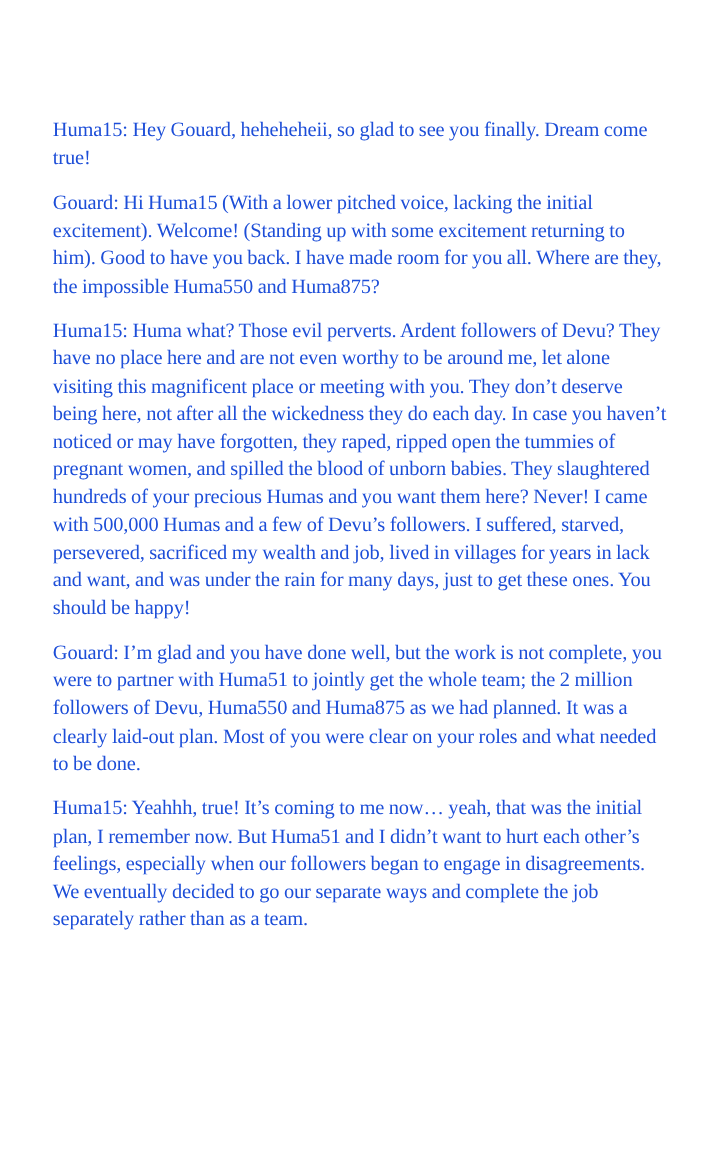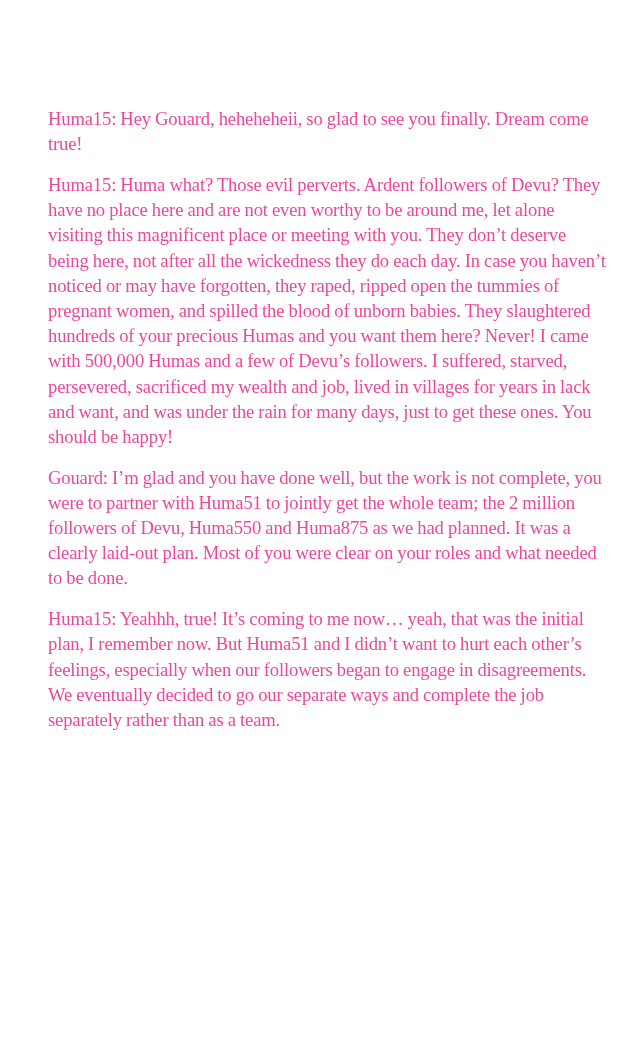--- a/index.html
+++ b/index.html
@@ -14,29 +14,30 @@
       position: relative;
     }
     .page {
       position: absolute;
       left: 48px;
       top: 106px;
       width: 560px;
       font-family: "Liberation Serif", "DejaVu Serif", serif;
       font-size: 18.6px;
       line-height: 25.2px;
-      color: #ec4899;
+      color: #1d4ed8;
       letter-spacing: -0.15px;
       word-spacing: -0.3px;
     }
     .para {
       margin: 0 0 15.5px 0;
     }
   </style>
 </head>
 <body>
 
 <div class="page">
   <p class="para">Huma15: Hey Gouard, heheheheii, so glad to see you finally. Dream come true!</p>
+  <p class="para">Gouard: Hi Huma15 (With a lower pitched voice, lacking the initial excitement). Welcome! (Standing up with some excitement returning to him). Good to have you back. I have made room for you all. Where are they, the impossible Huma550 and Huma875?</p>
   <p class="para">Huma15: Huma what? Those evil perverts. Ardent followers of Devu? They have no place here and are not even worthy to be around me, let alone visiting this magnificent place or meeting with you. They don’t deserve being here, not after all the wickedness they do each day. In case you haven’t noticed or may have forgotten, they raped, ripped open the tummies of pregnant women, and spilled the blood of unborn babies. They slaughtered hundreds of your precious Humas and you want them here? Never! I came with 500,000 Humas and a few of Devu’s followers. I suffered, starved, persevered, sacrificed my wealth and job, lived in villages for years in lack and want, and was under the rain for many days, just to get these ones. You should be happy!</p>
   <p class="para">Gouard: I’m glad and you have done well, but the work is not complete, you were to partner with Huma51 to jointly get the whole team; the 2 million followers of Devu, Huma550 and Huma875 as we had planned. It was a clearly laid-out plan. Most of you were clear on your roles and what needed to be done.</p>
   <p class="para">Huma15: Yeahhh, true! It’s coming to me now…  yeah, that was the initial plan, I remember now. But Huma51 and I didn’t want to hurt each other’s feelings, especially when our followers began to engage in disagreements. We eventually decided to go our separate ways and complete the job separately rather than as a team.</p>
 </div>
 
 </body></html>

